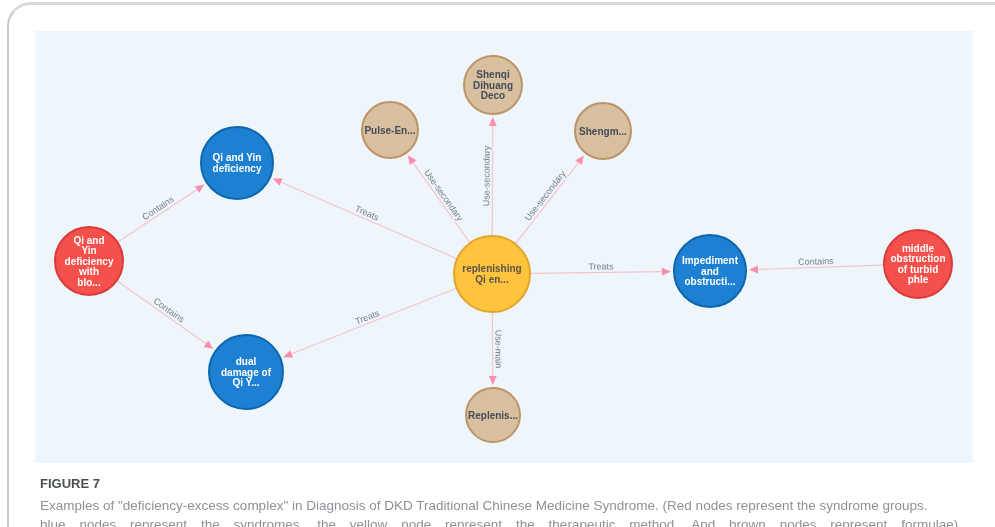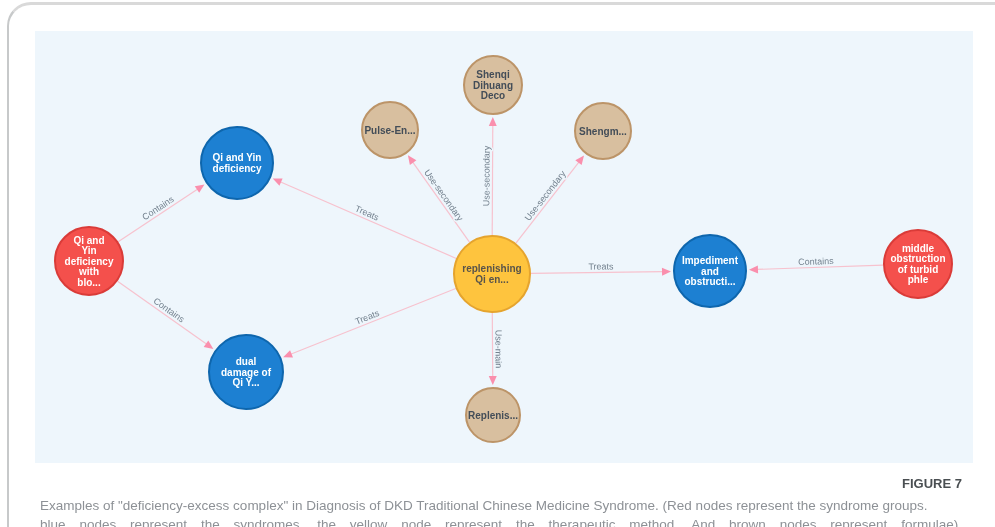--- a/index.html
+++ b/index.html
@@ -17,21 +17,21 @@
   }
   .panel{
     position:absolute;left:26px;top:26px;width:938px;height:432px;
     background:#eef6fc;
   }
   .panel svg{display:block;}
   .caption{
     position:absolute;left:31px;top:471px;width:922px;
   }
   .fig-label{
-    font-size:13px;font-weight:bold;color:#4a4f52;margin-bottom:5px;text-align:right;
+    font-size:13px;font-weight:bold;color:#4a4f52;margin-bottom:5px;
   }
   .cap-line{
     font-size:13.5px;color:#8d9196;line-height:19px;
   }
   .cap-just{
     text-align:justify;
     text-align-last:justify;
   }
 </style>
 </head>

